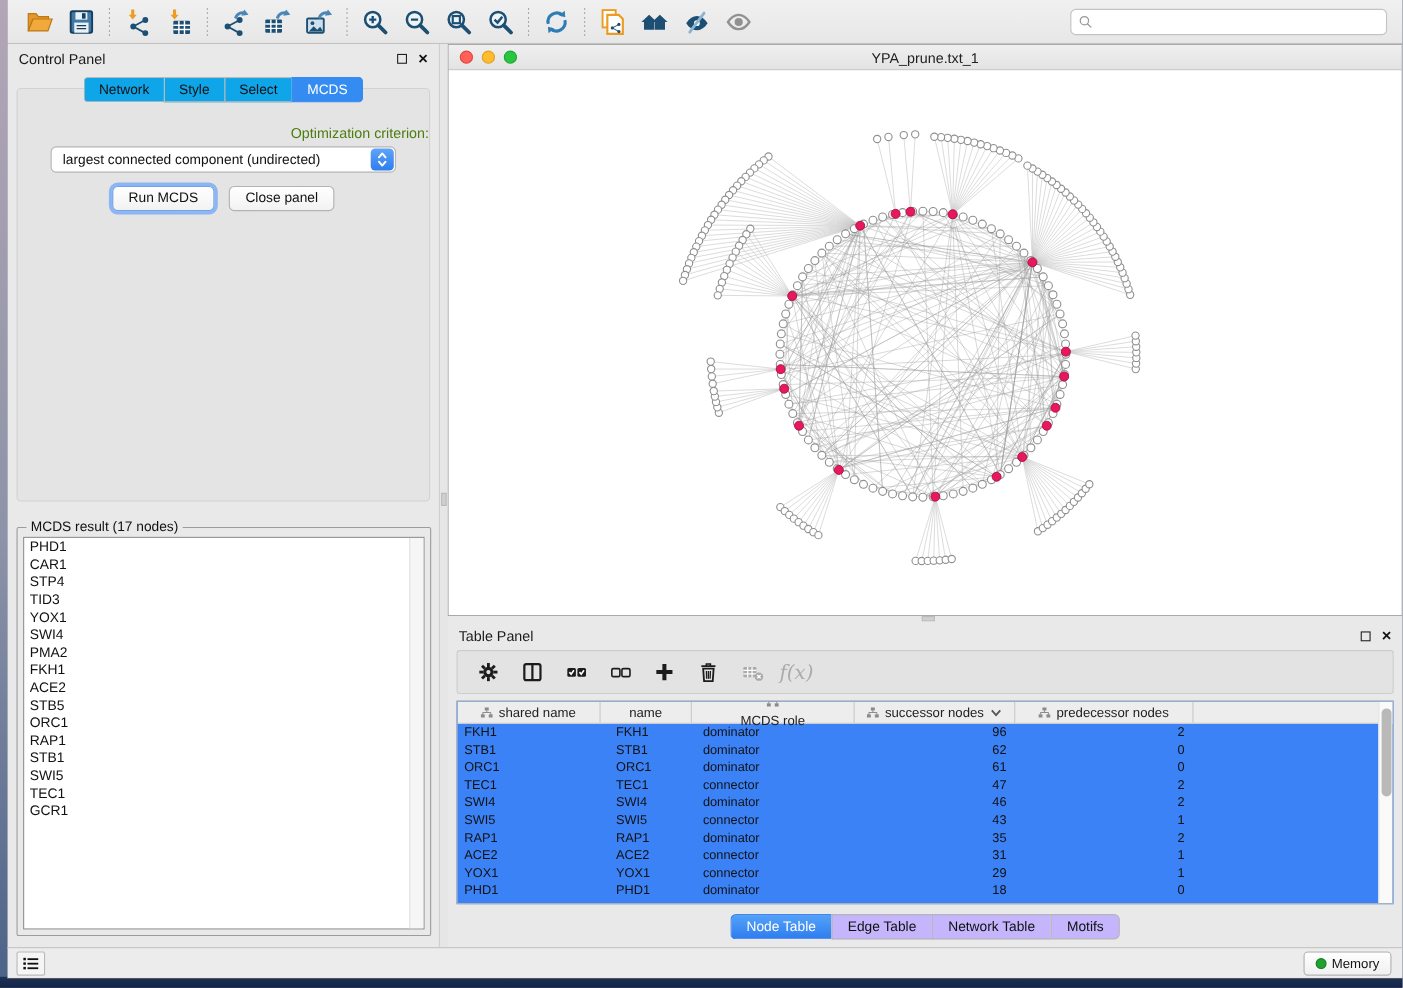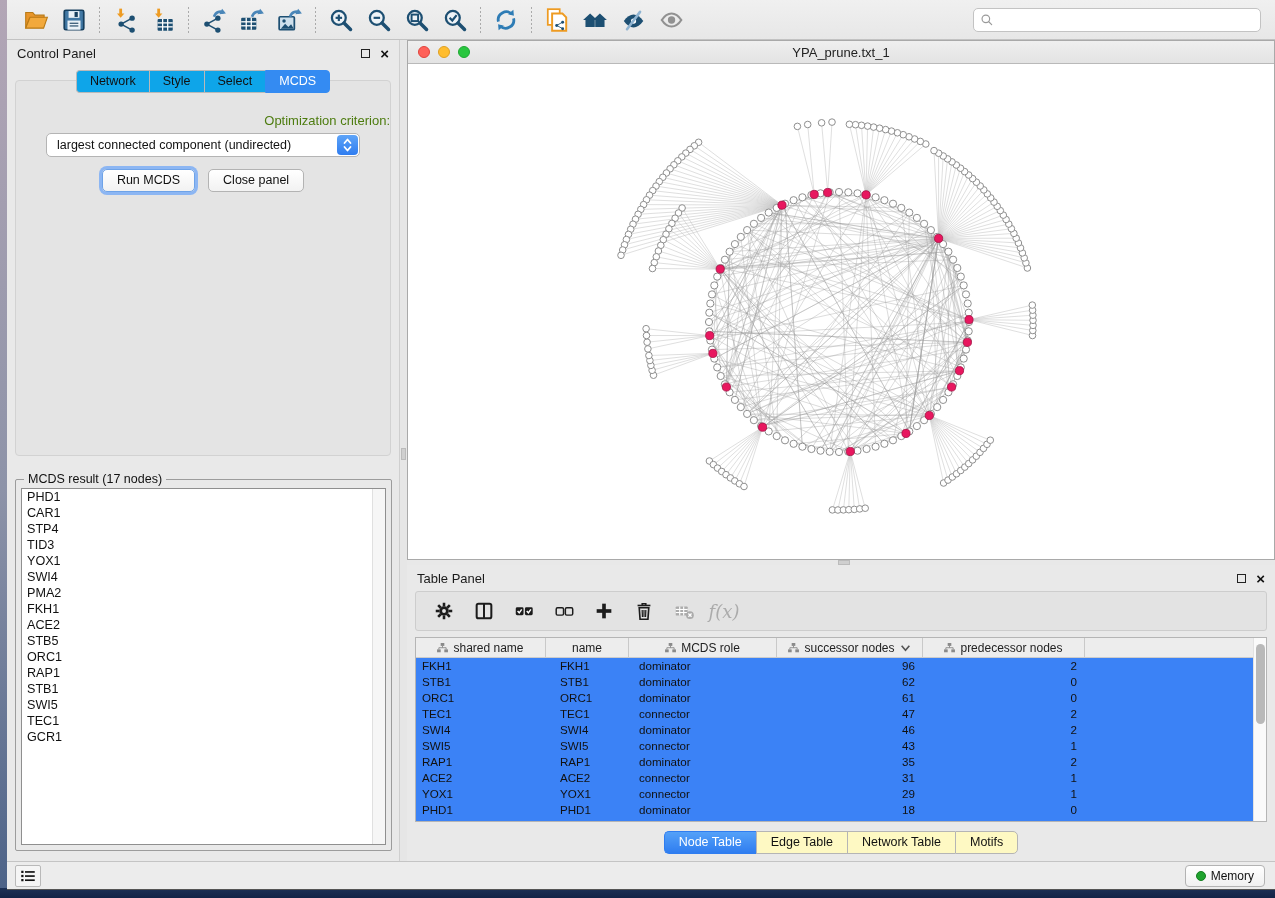--- a/index.html
+++ b/index.html
@@ -112,21 +112,21 @@
     font-size:12px; color:#222; border-right:1px solid #c9c9c9; height:100%; }
   .tp-hcell svg { width:11px; height:10px; flex:none; }
   .tp-row { display:flex; height:16px; }
   .tp-cell { font-size:11.6px; color:#111; line-height:16px; white-space:nowrap; overflow:hidden; }
   .tp-vscroll { position:absolute; right:0; top:0; bottom:0; width:13px;
     background:#fafafa; border-left:1px solid #e2e2e2; }
   .tp-vscroll .thumb { position:absolute; left:2px; width:9px; top:6px; height:80px;
     background:#b9b9b9; border-radius:5px; }
 
   .tp-tabs { position:absolute; left:0; right:0; top:266px; display:flex; justify-content:center; }
-  .tp-tab { font-size:12.5px; padding:3px 14px 4px; background:#fef9c3;
+  .tp-tab { font-size:12.5px; padding:3px 14px 4px; background:#c4b5fd;
     border:1px solid #b5b5b5; border-right:none; color:#111; }
   .tp-tab:first-child { border-top-left-radius:5px; border-bottom-left-radius:5px; }
   .tp-tab:last-child { border-right:1px solid #b5b5b5;
     border-top-right-radius:5px; border-bottom-right-radius:5px; }
   .tp-tab.active { background:linear-gradient(#54a1f8,#2f7df0); color:#fff; border-color:#2f7df0; }
 
   
   .statusbar { position:absolute; left:0; bottom:0; width:100%; height:28px;
     background:#ececec; border-top:1px solid #c4c4c4; }
   .list-btn { position:absolute; left:8px; top:3px; width:26px; height:22px;
@@ -1106,21 +1106,21 @@
                 <rect x="0" y="7" width="4" height="3.2"></rect>
                 <rect x="8" y="7" width="4" height="3.2"></rect>
               </g>
   <path d="M6 3.2v2M2 7V5.2h8V7" fill="none" stroke="#8a8a8a" stroke-width="1"></path>
             </svg>
             <span>shared name</span>
           </div>
           <div class="tp-hcell" style="width: 83px;">
             <span>name</span>
           </div>
-          <div class="tp-hcell" style="width: 148px;">
+          <div class="tp-hcell" style="width: 148px; flex-direction: column;">
             <svg viewBox="0 0 12 11">
   <g fill="#8a8a8a">
                 <rect x="4" y="0" width="4" height="3.2"></rect>
                 <rect x="0" y="7" width="4" height="3.2"></rect>
                 <rect x="8" y="7" width="4" height="3.2"></rect>
               </g>
   <path d="M6 3.2v2M2 7V5.2h8V7" fill="none" stroke="#8a8a8a" stroke-width="1"></path>
             </svg>
             <span>MCDS role</span>
           </div>

